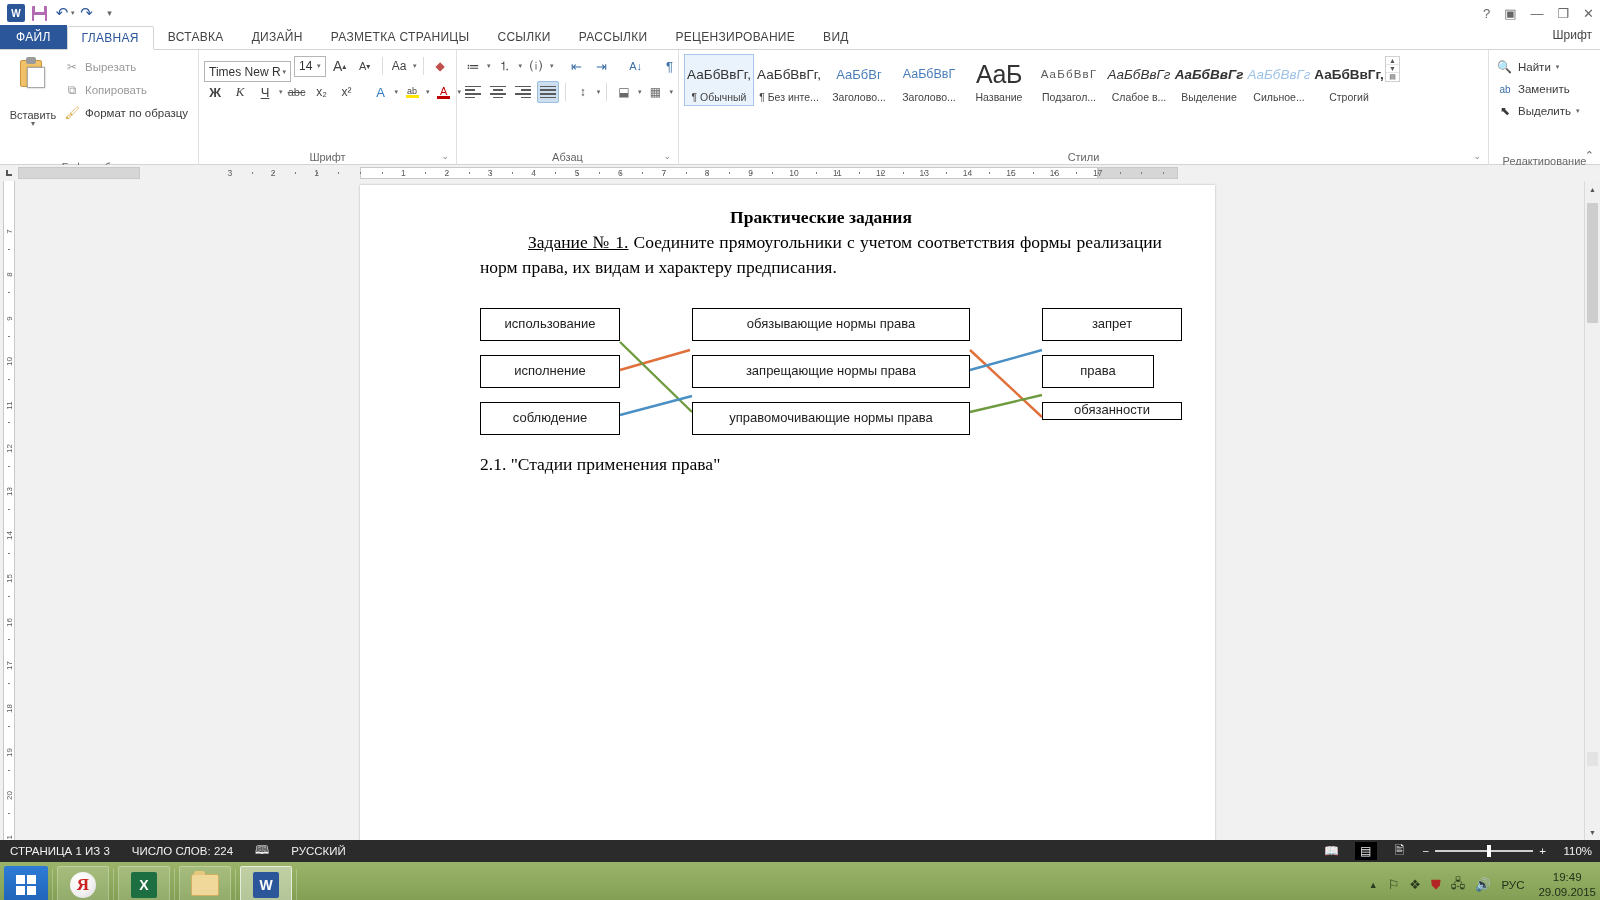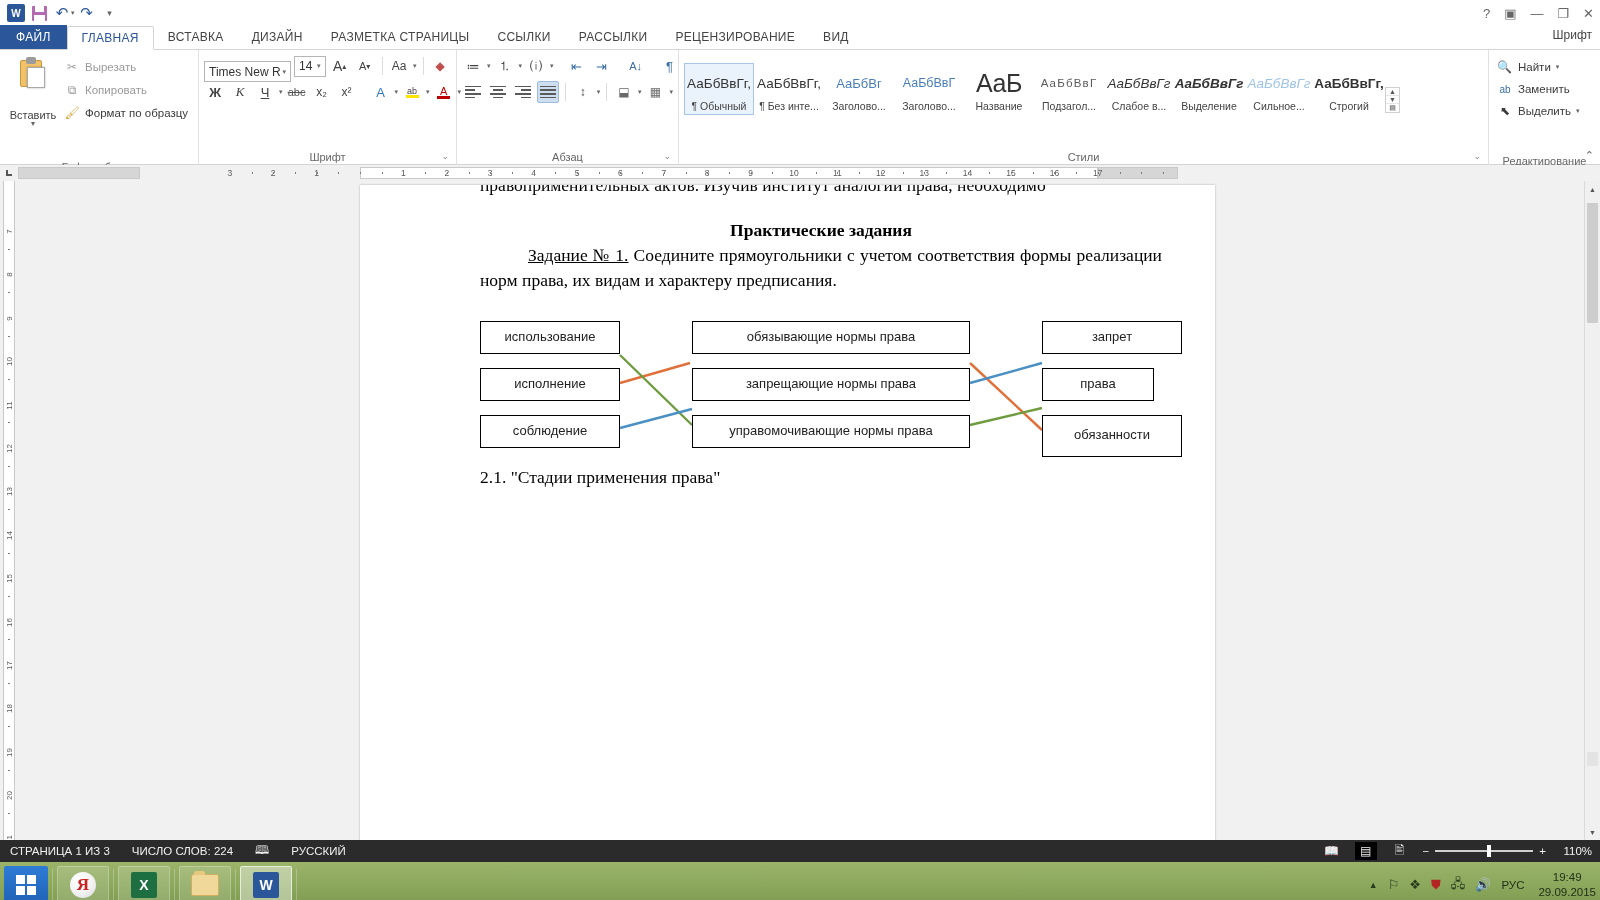--- a/index.html
+++ b/index.html
@@ -148,21 +148,21 @@
   .underbar { display:block; height:3px; width:13px; margin-top:-1px; }
 
   
   .parag { width: 222px; }
   .align-ico { width: 16px; height: 13px; display:flex; flex-direction:column; justify-content:space-between; }
   .align-ico i { display:block; height:1.6px; background:#5a5a5a; }
   .active-btn { background:#cddef0; border:1px solid #9bbde0; border-radius:2px; }
 
   
   .stylesg { flex: 1; min-width: 0; }
-  .styles-strip { display: flex; align-items: flex-end; height: 62px; padding-top:1px; }
+  .styles-strip { display: flex; align-items: flex-start; height: 62px; padding-top:1px; }
   .style-item {
     width: 70px; display: flex; flex-direction: column; align-items: center;
     justify-content: center; border: 1px solid transparent; padding: 2px 1px;
   }
   .style-item.sel { border: 1px solid #a8c6e8; background: #eaf2fb; }
   .style-preview {
     height: 34px; display: flex; align-items: center; justify-content: center;
     font-size: 13.5px; white-space: nowrap; color: #333;
   }
   .style-name {
@@ -741,23 +741,20 @@
         <div class="vr-num" style="top: 610.2px;">20</div>
         <i class="vr-tick" style="top: 631.9px;"></i>
         <div class="vr-num" style="top: 653.6px;">21</div>
       </div>
   </div>
 
   <div class="docscroll">
     <div class="page">
       <div class="doc-body">
 
-        <div class="clipline">
-          <div class="p-justify">правоприменительных актов. Изучив институт аналогии права, необходимо</div>
-        </div>
 
 
         <div class="p-center" style="margin-top:20px;">Практические задания</div>
 
         <div class="p-justify p-indent">
           <span class="u">Задание № 1.</span><span> Соедините прямоугольники с учетом соответствия формы реализации норм права, их видам и характеру предписания.</span>
         </div>
 
         <div class="diagram">
           <svg class="dsvg" viewBox="0 0 700 150">
@@ -774,21 +771,21 @@
           <div class="dbox" style="left:0px;  top:6px;  width:140px; height:33px;">использование</div>
           <div class="dbox" style="left:0px;  top:53px; width:140px; height:33px;">исполнение</div>
           <div class="dbox" style="left:0px;  top:100px;width:140px; height:33px;">соблюдение</div>
 
           <div class="dbox" style="left:212px;top:53px; width:278px; height:33px;">запрещающие нормы права</div>
           <div class="dbox" style="left:212px;top:6px;  width:278px; height:33px;">обязывающие нормы права</div>
           <div class="dbox" style="left:212px;top:100px;width:278px; height:33px;">управомочивающие нормы права</div>
 
           <div class="dbox" style="left:562px;top:6px;  width:140px; height:33px;">запрет</div>
           <div class="dbox" style="left:562px;top:53px; width:112px; height:33px;">права</div>
-          <div class="dbox" style="left:562px;top:100px;width:140px; height:42px;">обязанности</div>
+          <div class="dbox" style="left:562px;top:100px;width:140px; height:18px;">обязанности</div>
         </div>
 
         <div>2.1. "Стадии применения права"</div>
 
       </div>
     </div>
   </div>
 
   <div class="vscroll">
     <div class="vs-arrow">▲</div>

